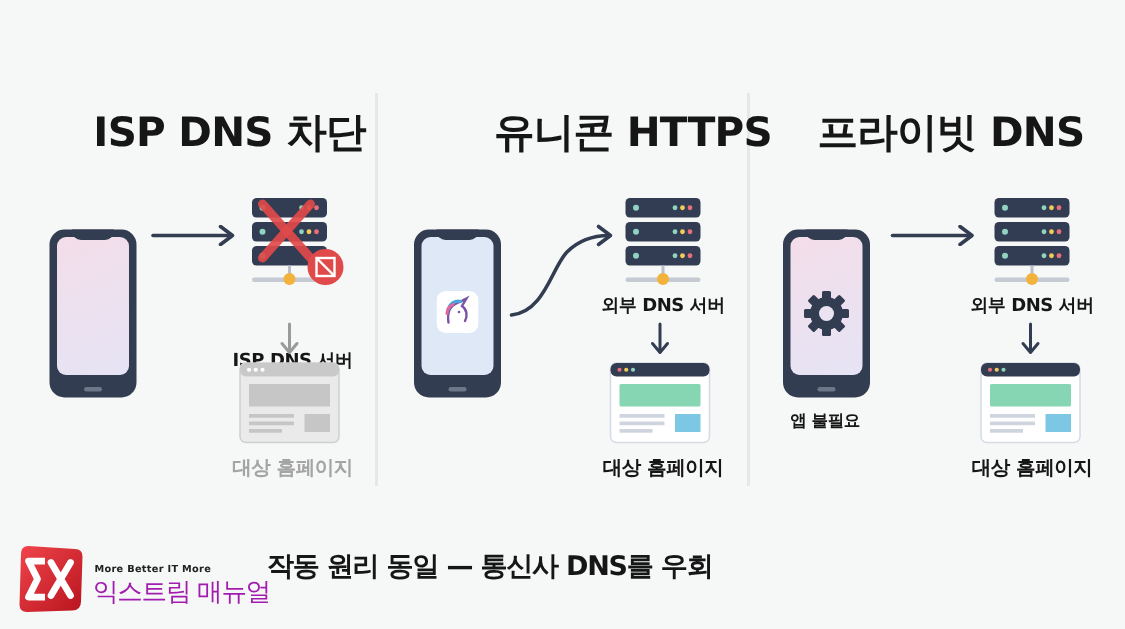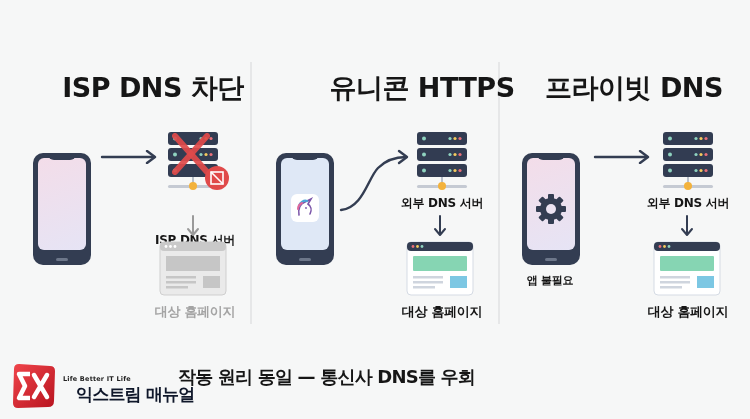--- a/index.html
+++ b/index.html
@@ -10,21 +10,21 @@
   .divider { position:absolute; top:62px; width:2px; height:262px; background:#e6e7e8; }
   .label { position:absolute; font-weight:bold; font-size:12px; text-align:center; white-space:nowrap; letter-spacing:-0.3px; }
   .label.muted { color:#a4a4a4; font-size:13px; }
   .label.big { font-size:11px; }
   .bottom { position:absolute; top:365px; left:178px; font-weight:bold; font-size:18px; letter-spacing:-0.8px; white-space:nowrap; }
   .phone { position:absolute; width:58px; height:112px; border-radius:10px; background:#333d52; }
   .phone .screen { position:absolute; left:5px; top:5px; width:48px; height:92px; border-radius:6px; }
   .phone .notch { position:absolute; left:15px; top:0; width:28px; height:7px; background:#333d52; border-radius:0 0 6px 6px; }
   .phone .home { position:absolute; left:23px; bottom:4px; width:12px; height:3px; border-radius:2px; background:#6d778a; }
   .logo-tag { position:absolute; left:63px; top:375px; font-size:6.5px; font-weight:bold; color:#222; letter-spacing:0.2px; }
-  .logo-name { position:absolute; left:76px; top:383px; font-size:17px; font-weight:bold; color:#0f172a; letter-spacing:-0.8px; white-space:nowrap; }
+  .logo-name { position:absolute; left:62px; top:383px; font-size:17px; font-weight:normal; color:#a21caf; letter-spacing:-0.8px; white-space:nowrap; }
 </style>
 </head>
 <body>
 
 <div class="divider" style="left:250px;"></div>
 <div class="divider" style="left:498px;"></div>
 
 <div>
   <div class="title" style="left:0; width:250px;">ISP DNS 차단</div>
 
@@ -231,15 +231,15 @@
     <defs>
       <linearGradient id="lg" x1="0" y1="0" x2="1" y2="1">
         <stop offset="0" stop-color="#f0454b"></stop>
           <stop offset="1" stop-color="#b8141f"></stop>
       </linearGradient>
     </defs>
     <path d="M4 6 Q4 1 9 1 L40 3 Q45 3 45 8 L44 38 Q44 44 38 44 L8 45 Q3 45 3 40 Z" fill="url(#lg)"></path>
     <path d="M20 11 L9 11 L15 23 L9 35 L20 35" fill="none" stroke="#fff" stroke-width="4.5" stroke-linejoin="round"></path>
     <path d="M24 12 L37 34 M37 12 L24 34" stroke="#fff" stroke-width="4.5" stroke-linecap="round"></path>
   </svg>
-  <div class="logo-tag">Life Better IT Life</div>
+  <div class="logo-tag">More Better IT More</div>
   <div class="logo-name">익스트림 매뉴얼</div>
 </div>
 
 </body></html>

